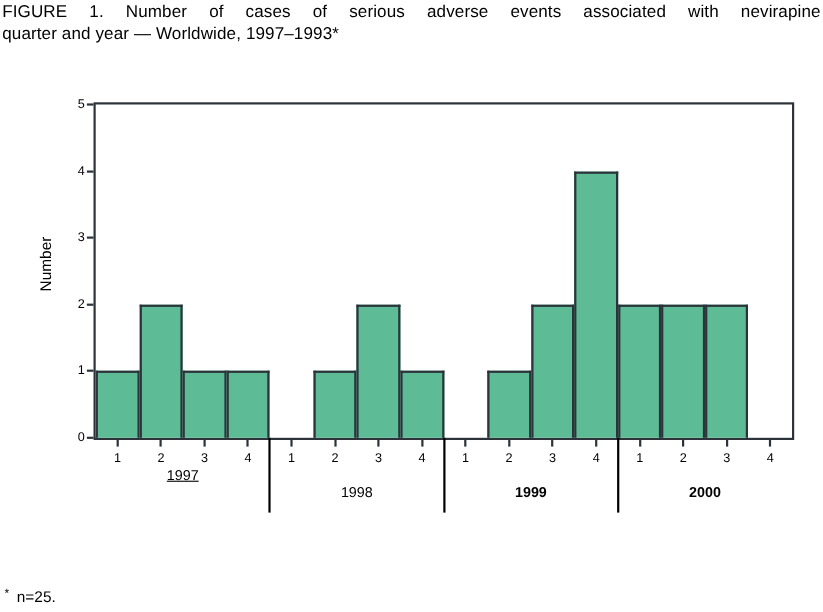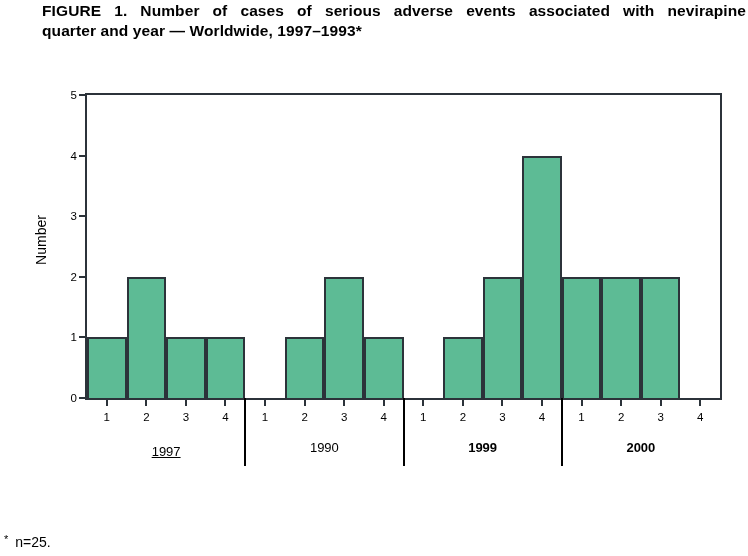--- a/index.html
+++ b/index.html
@@ -13,22 +13,22 @@
     width: 748px; height: 556px;
     font-family: "Liberation Sans", "DejaVu Sans", sans-serif;
     color: var(--text);
     overflow: hidden;
   }
   #canvas { position: relative; width: 748px; height: 556px; background: #ffffff; }
 
   
   .title-block { position: absolute; left: 2px; top: 1px; width: 744px; }
   .title-line {
-    font-size: 15.5px; font-weight: bold; line-height: 20px;
-    letter-spacing: 0.1px; white-space: nowrap; margin-left: 40px;
+    font-size: 15.5px; font-weight: normal; line-height: 20px;
+    letter-spacing: 0.1px; white-space: nowrap;
   }
   .title-line.just { white-space: normal; text-align: justify; text-align-last: justify; }
 
   
   .plot {
     position: absolute; left: 85px; top: 93px; width: 637px; height: 307px;
     border: 2px solid var(--frame); background: #ffffff;
   }
 
   
@@ -112,30 +112,30 @@
     <div class="tick" style="left: 79px; top: 94px; width: 6px; height: 2px;"></div>
     <div class="ytick-label" style="left: 43px; top: 88px;">5</div>
     <div class="tick" style="left: 105.781px; top: 400px; width: 2px; height: 6px;"></div>
     <div class="qtr-label" style="left: 91.7812px; top: 410px;">1</div>
     <div class="tick" style="left: 145.344px; top: 400px; width: 2px; height: 6px;"></div>
     <div class="qtr-label" style="left: 131.344px; top: 410px;">2</div>
     <div class="tick" style="left: 184.906px; top: 400px; width: 2px; height: 6px;"></div>
     <div class="qtr-label" style="left: 170.906px; top: 410px;">3</div>
     <div class="tick" style="left: 224.469px; top: 400px; width: 2px; height: 6px;"></div>
     <div class="qtr-label" style="left: 210.469px; top: 410px;">4</div>
-    <div class="year-label" style="left: 121.125px; top: 444px; text-decoration: underline;">1997</div>
+    <div class="year-label" style="left: 121.125px; top: 424px; text-decoration: underline;">1997</div>
     <div class="tick" style="left: 264.031px; top: 400px; width: 2px; height: 6px;"></div>
     <div class="qtr-label" style="left: 250.031px; top: 410px;">1</div>
     <div class="tick" style="left: 303.594px; top: 400px; width: 2px; height: 6px;"></div>
     <div class="qtr-label" style="left: 289.594px; top: 410px;">2</div>
     <div class="tick" style="left: 343.156px; top: 400px; width: 2px; height: 6px;"></div>
     <div class="qtr-label" style="left: 329.156px; top: 410px;">3</div>
     <div class="tick" style="left: 382.719px; top: 400px; width: 2px; height: 6px;"></div>
     <div class="qtr-label" style="left: 368.719px; top: 410px;">4</div>
-    <div class="year-label" style="left: 279.375px; top: 440px;">1990</div>
+    <div class="year-label" style="left: 279.375px; top: 440px;">1998</div>
     <div class="sep" style="left: 244.25px; top: 398px; height: 68px;"></div>
     <div class="tick" style="left: 422.281px; top: 400px; width: 2px; height: 6px;"></div>
     <div class="qtr-label" style="left: 408.281px; top: 410px;">1</div>
     <div class="tick" style="left: 461.844px; top: 400px; width: 2px; height: 6px;"></div>
     <div class="qtr-label" style="left: 447.844px; top: 410px;">2</div>
     <div class="tick" style="left: 501.406px; top: 400px; width: 2px; height: 6px;"></div>
     <div class="qtr-label" style="left: 487.406px; top: 410px;">3</div>
     <div class="tick" style="left: 540.969px; top: 400px; width: 2px; height: 6px;"></div>
     <div class="qtr-label" style="left: 526.969px; top: 410px;">4</div>
     <div class="year-label bold" style="left: 437.625px; top: 440px; text-align: center;">1999</div>

